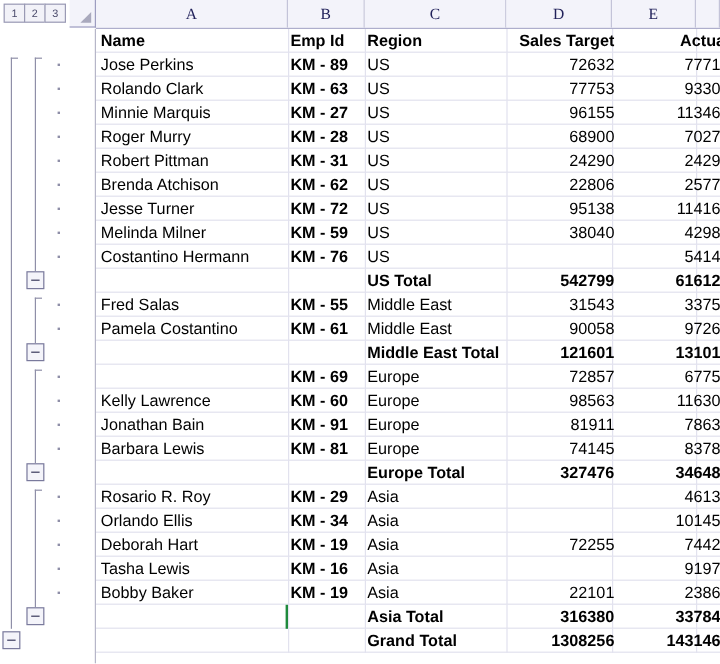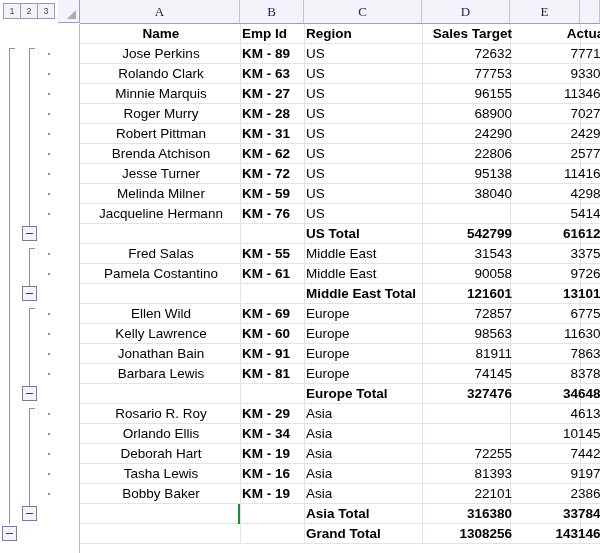--- a/index.html
+++ b/index.html
@@ -143,21 +143,21 @@
     border-bottom: 1px solid #e2e2ee;
   }
   .cell {
     position: absolute; top: 0; height: 19px;
     font-size: 13.5px; line-height: 19px;
     color: #000000;
     white-space: nowrap;
     overflow: hidden;
     font-family: "Liberation Sans", sans-serif;
   }
-  .c-a { left: 4px;   width: 154px; text-align: center; }
+  .c-a { left: 4px;   width: 154px; }
   .c-b { left: 162px; width: 60px;  font-family:"Liberation Sans",sans-serif;font-weight:bold; }
   .c-c { left: 226px; width: 114px; }
   .c-d { left: 336px; width: 96px;  text-align: right; }
   .c-e { left: 436px; width: 92px;  text-align: right; }
   .bold { font-weight: bold; }
   .vline {
     position: absolute; top: 0; width: 1px; height: 20px;
     background: #e2e2ee;
   }
 
@@ -367,21 +367,21 @@
         <div class="cell c-c">US</div>
         <div class="cell c-d">38040</div>
         <div class="cell c-e">42985</div>
       </div>
       <div class="gridrow" style="top: 180px;">
         <div class="vline" style="left: 160px;"></div>
         <div class="vline" style="left: 224px;"></div>
         <div class="vline" style="left: 342px;"></div>
         <div class="vline" style="left: 430px;"></div>
         <div class="vline" style="left: 500px;"></div>
-        <div class="cell c-a">Jacqueline Hermann</div>
+        <div class="cell c-a">Costantino Hermann</div>
         <div class="cell c-b">KM - 76</div>
         <div class="cell c-c">US</div>
         <div class="cell c-e">54148</div>
       </div>
       <div class="gridrow" style="top: 200px;">
         <div class="vline" style="left: 160px;"></div>
         <div class="vline" style="left: 224px;"></div>
         <div class="vline" style="left: 342px;"></div>
         <div class="vline" style="left: 430px;"></div>
         <div class="vline" style="left: 500px;"></div>
@@ -422,21 +422,20 @@
         <div class="cell c-c bold">Middle East Total</div>
         <div class="cell c-d bold">121601</div>
         <div class="cell c-e bold">131014</div>
       </div>
       <div class="gridrow" style="top: 280px;">
         <div class="vline" style="left: 160px;"></div>
         <div class="vline" style="left: 224px;"></div>
         <div class="vline" style="left: 342px;"></div>
         <div class="vline" style="left: 430px;"></div>
         <div class="vline" style="left: 500px;"></div>
-        <div class="cell c-a">Ellen Wild</div>
         <div class="cell c-b">KM - 69</div>
         <div class="cell c-c">Europe</div>
         <div class="cell c-d">72857</div>
         <div class="cell c-e">67757</div>
       </div>
       <div class="gridrow" style="top: 300px;">
         <div class="vline" style="left: 160px;"></div>
         <div class="vline" style="left: 224px;"></div>
         <div class="vline" style="left: 342px;"></div>
         <div class="vline" style="left: 430px;"></div>
@@ -517,21 +516,20 @@
       </div>
       <div class="gridrow" style="top: 440px;">
         <div class="vline" style="left: 160px;"></div>
         <div class="vline" style="left: 224px;"></div>
         <div class="vline" style="left: 342px;"></div>
         <div class="vline" style="left: 430px;"></div>
         <div class="vline" style="left: 500px;"></div>
         <div class="cell c-a">Tasha Lewis</div>
         <div class="cell c-b">KM - 16</div>
         <div class="cell c-c">Asia</div>
-        <div class="cell c-d">81393</div>
         <div class="cell c-e">91974</div>
       </div>
       <div class="gridrow" style="top: 460px;">
         <div class="vline" style="left: 160px;"></div>
         <div class="vline" style="left: 224px;"></div>
         <div class="vline" style="left: 342px;"></div>
         <div class="vline" style="left: 430px;"></div>
         <div class="vline" style="left: 500px;"></div>
         <div class="cell c-a">Bobby Baker</div>
         <div class="cell c-b">KM - 19</div>

